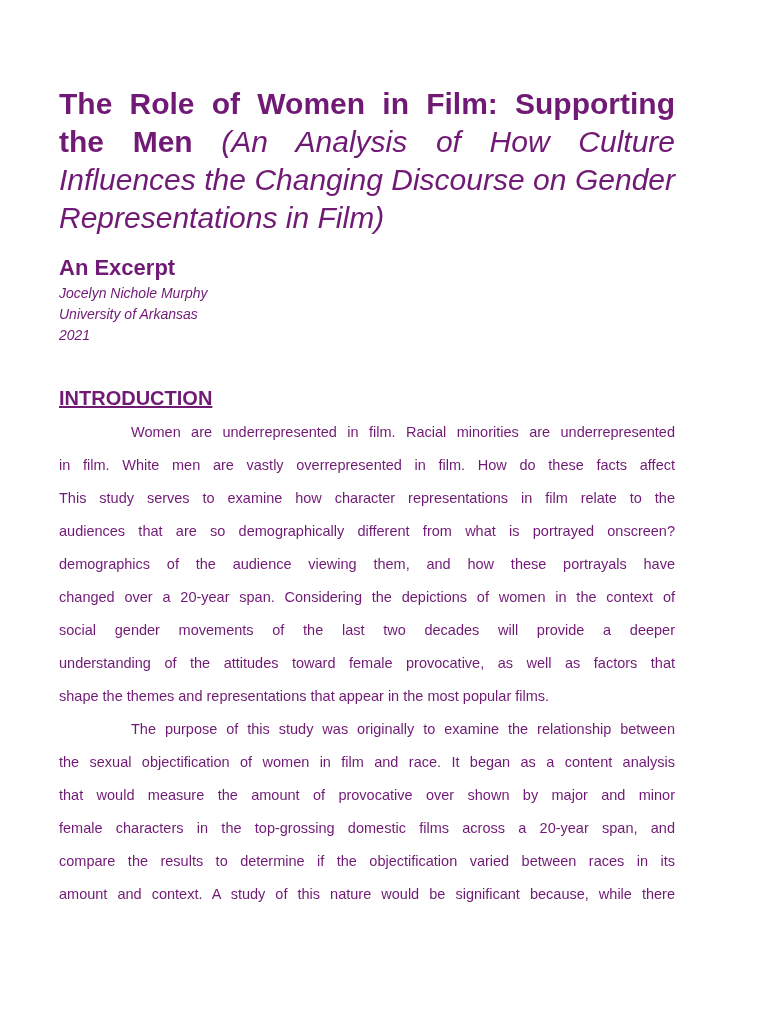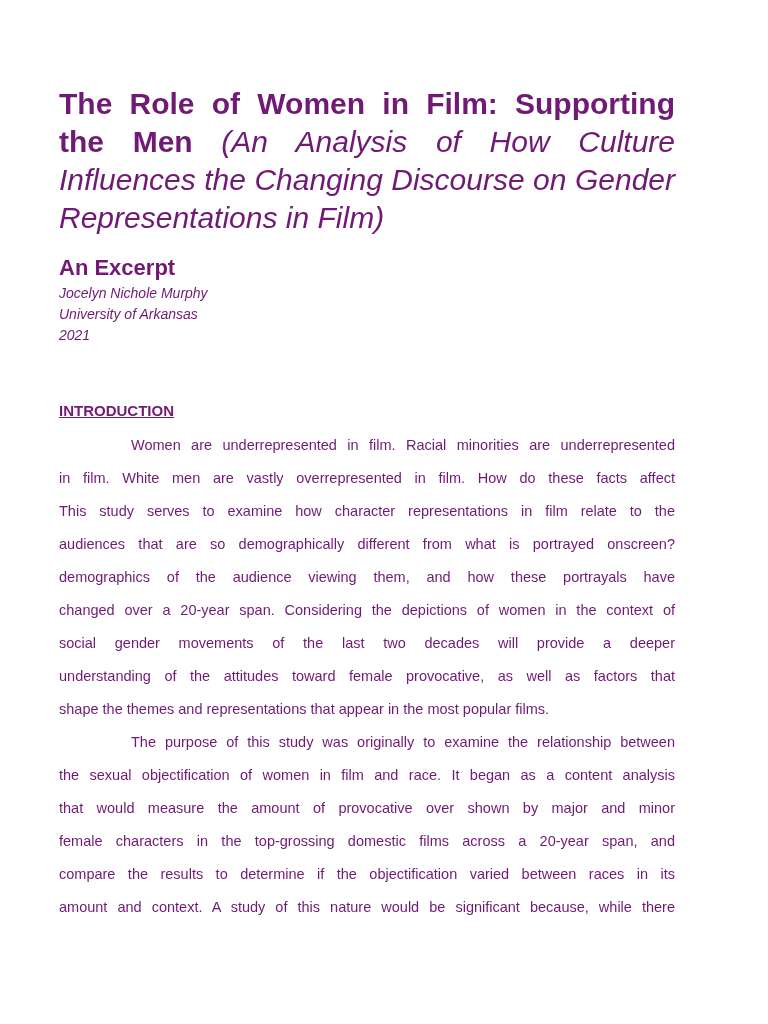--- a/index.html
+++ b/index.html
@@ -35,22 +35,22 @@
     line-height: 26px;
     font-weight: bold;
   }
   .byline {
     margin-top: 2px;
     font-size: 14px;
     line-height: 21px;
     font-style: italic;
   }
   .section-heading {
-    margin-top: 55px;
-    font-size: 15px;
+    margin-top: 42px;
+    font-size: 20px;
     line-height: 20px;
     font-weight: bold;
     text-decoration: underline;
   }
   .bodytext {
     margin-top: 8px;
     font-size: 14.5px;
   }
   .line {
     line-height: 33px;

